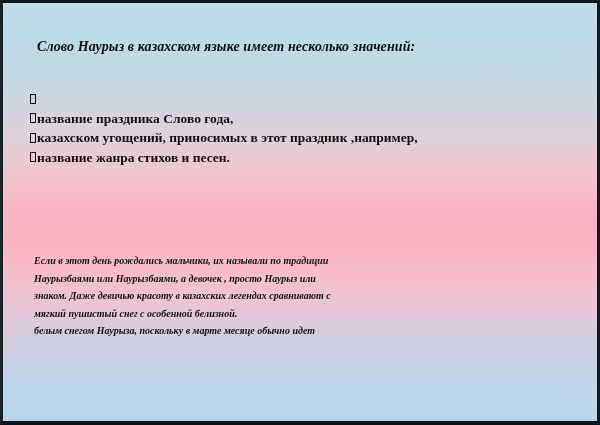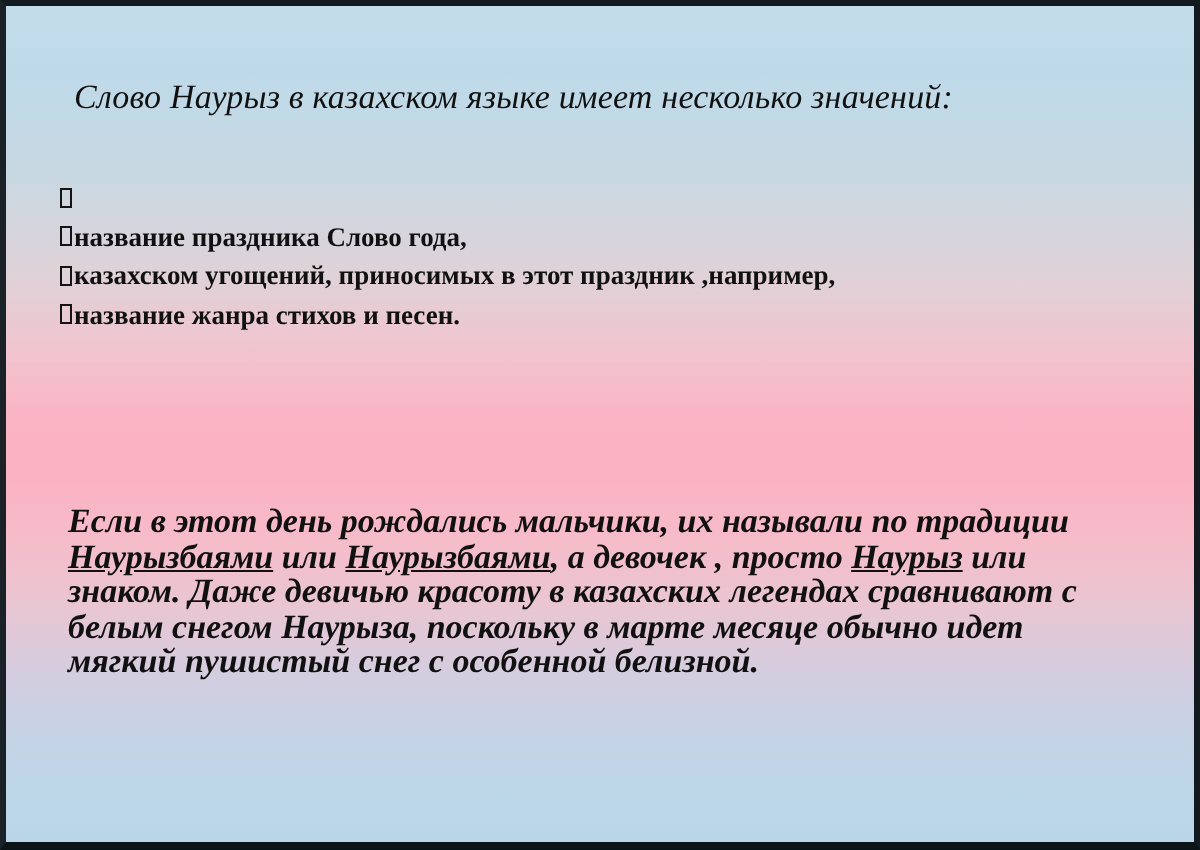--- a/index.html
+++ b/index.html
@@ -46,22 +46,22 @@
   #content {
     position: absolute;
     inset: 0;
     color: #111111;
   }
 
   .heading {
     position: absolute;
     left: 34px;
     top: 36px;
-    font-size: 17px;
-    font-weight: normal;
+    font-size: 14px;
+    font-weight: bold;
     font-style: italic;
     letter-spacing: 0.1px;
     white-space: nowrap;
   }
 
   .bullet-list {
     position: absolute;
     left: 27px;
     top: 86px;
     width: 540px;
@@ -87,33 +87,32 @@
   .bullet-cont {
     padding-left: 14px;
     white-space: nowrap;
   }
 
   .paragraph {
     position: absolute;
     left: 31px;
     top: 249px;
     width: 546px;
-    font-size: 17px;
+    font-size: 10px;
     font-weight: bold;
     font-style: italic;
     line-height: 17.6px;
     text-align: left;
   }
 
   .paragraph .pline {
     white-space: nowrap;
   }
 
   .u {
-    text-decoration: underline;
   }
 </style>
 </head>
 <body>
 
 <div id="slide">
 
   <div id="gradient"></div>
 
   <div id="content">
@@ -138,18 +137,18 @@
       <div class="bullet-line">
         <span class="tofu"></span><span>название жанра стихов и песен.</span>
       </div>
 
     </div>
 
     <div class="paragraph" id="paragraph">
         <div class="pline"><span>Если в этот день рождались мальчики, их называли по традиции</span></div>
         <div class="pline"><span class="u">Наурызбаями</span><span> или </span><span class="u">Наурызбаями</span><span>, а девочек , просто </span><span class="u">Наурыз</span><span> или</span></div>
         <div class="pline"><span>знаком. Даже девичью красоту в казахских легендах сравнивают с</span></div>
+        <div class="pline"><span>мягкий пушистый снег с особенной белизной.</span></div>
         <div class="pline"><span>белым снегом Наурыза, поскольку в марте месяце обычно идет</span></div>
-        <div class="pline"><span>мягкий пушистый снег с особенной белизной.</span></div>
       </div>
 
   </div>
 </div>
 
 </body></html>

